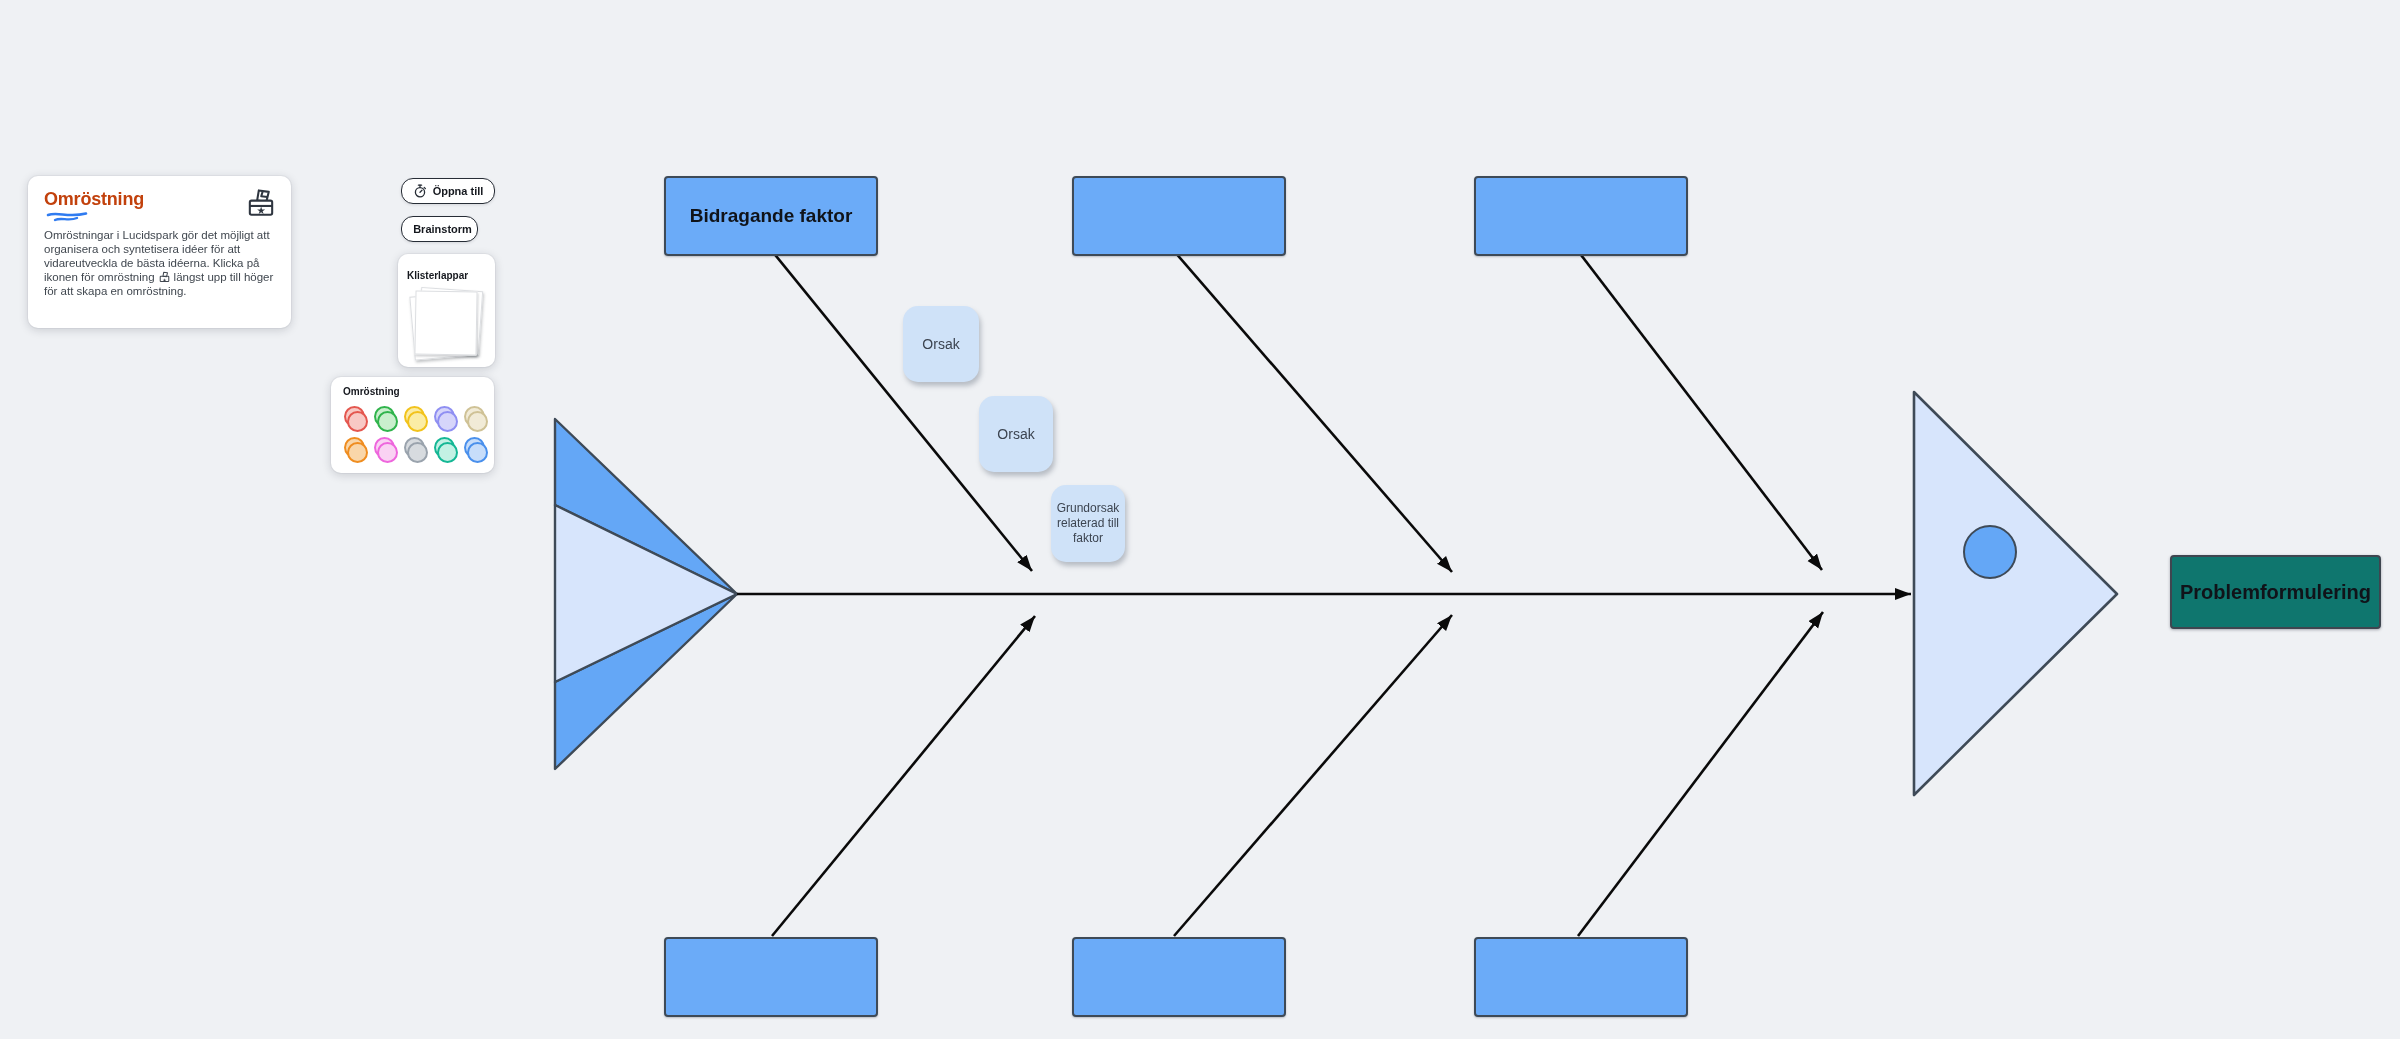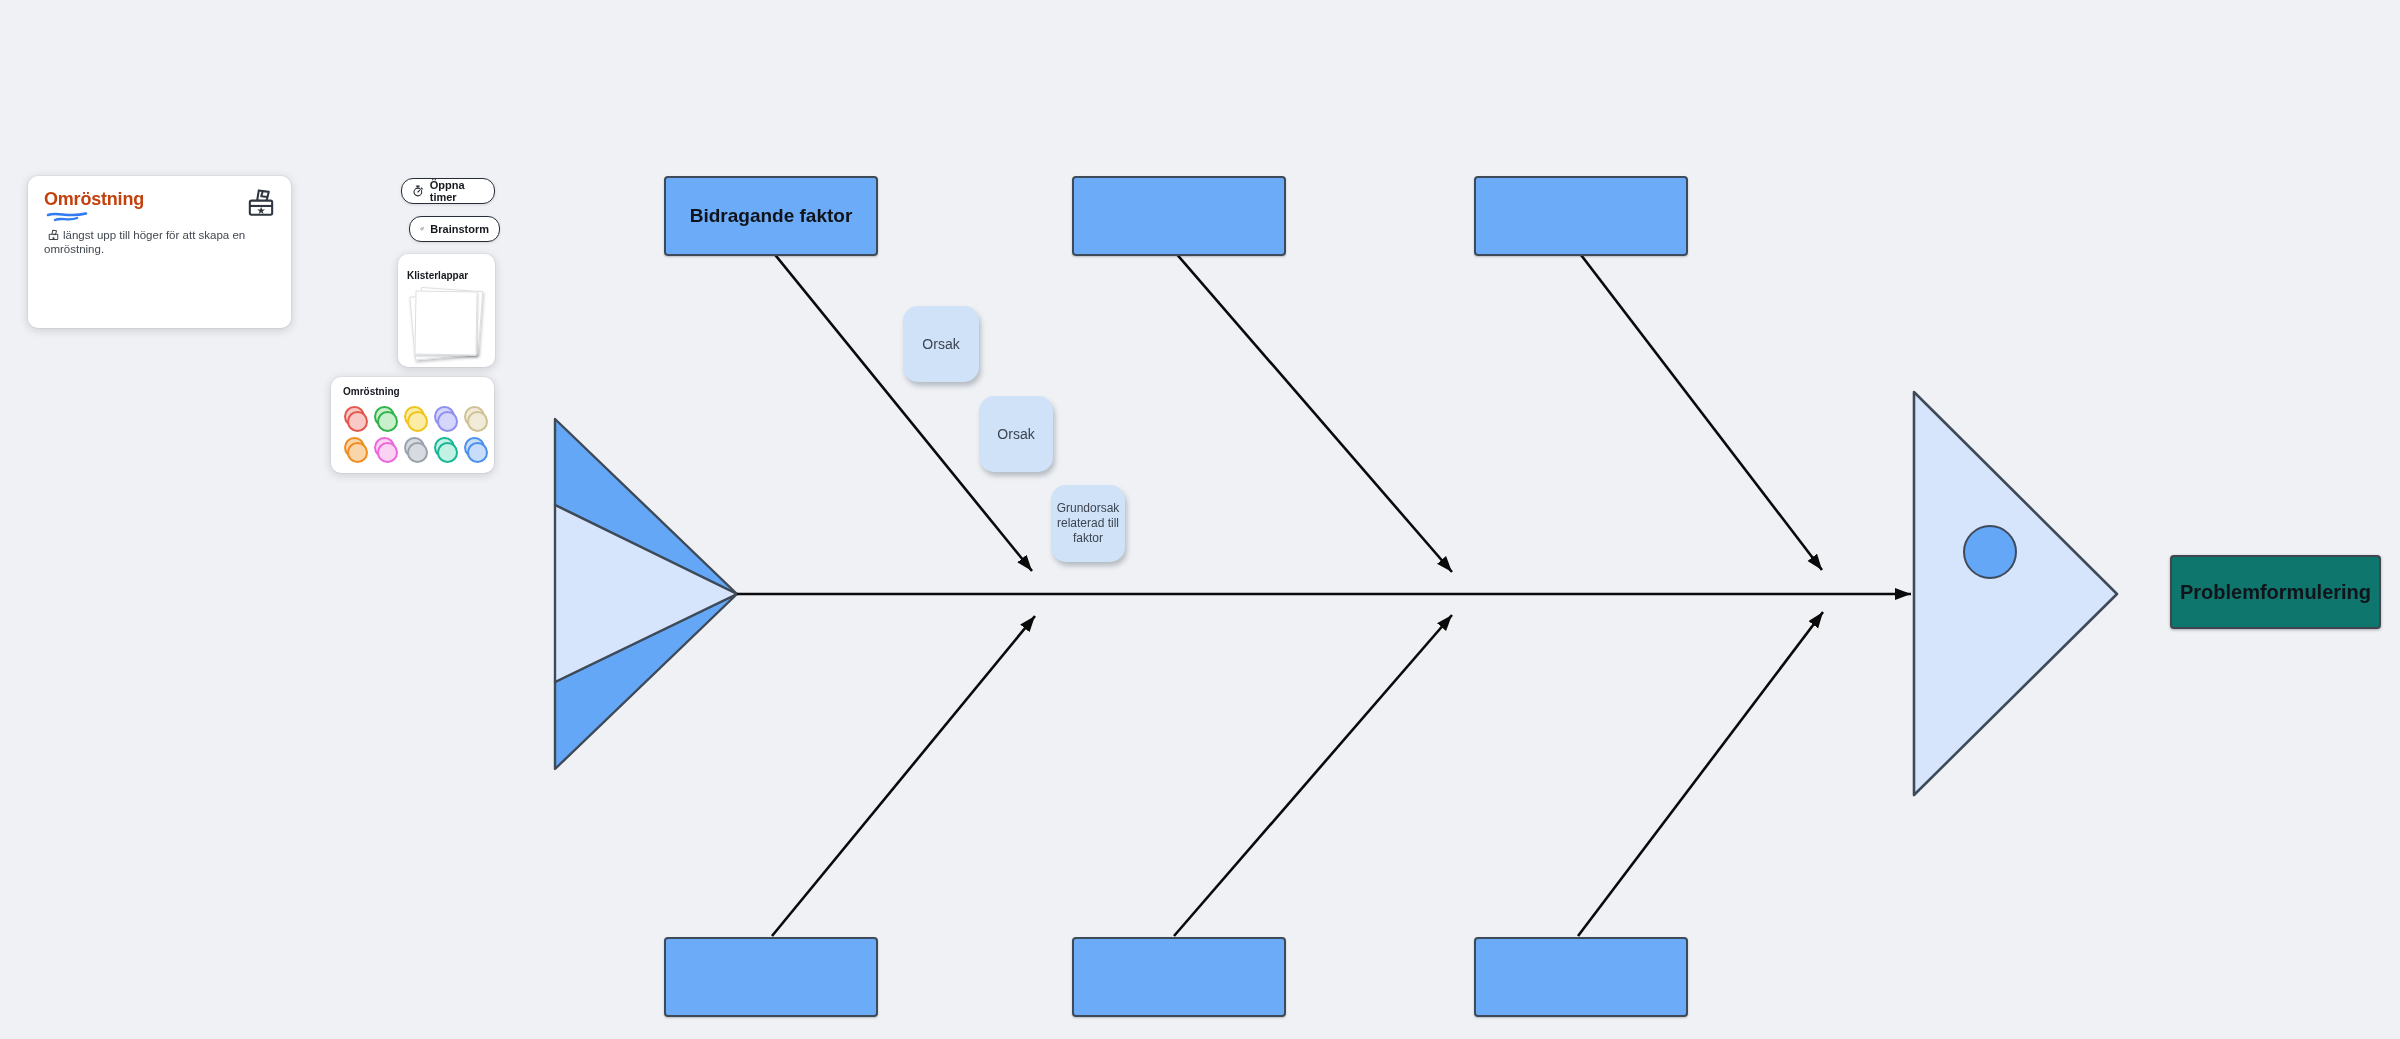--- a/index.html
+++ b/index.html
@@ -27,21 +27,21 @@
 
   .tool-btn {
     height:26px; background:#fff;
     border:1.6px solid #272d36; border-radius:12px;
     display:flex; align-items:center; justify-content:center; gap:6px;
     font-size:11px; font-weight:700; color:#15181e;
     box-shadow:0 1px 3px rgba(30,35,48,.12);
     cursor:pointer; padding:0 10px;
   }
   .btn-timer { left:401px; top:178px; width:94px; }
-  .btn-brainstorm { left:401px; top:216px; width:91px;margin-left:8px; }
+  .btn-brainstorm { left:401px; top:216px; width:77px; }
 
   .sticky-card { left:398px; top:254px; width:97px; height:113px; padding:16px 9px; }
   .sticky-card h2, .vote-card h2 { font-size:10px; font-weight:700; color:#15181e; }
   .paper-stack { position:relative; width:79px; height:84px; margin-top:4px; }
   .sheet {
     position:absolute; width:62px; height:64px; background:#fff;
     border:1px solid #dcdee1; box-shadow:1px 2px 3px rgba(40,45,55,.28);
   }
   .sheet.s1 { left:12px; top:4px; transform:rotate(4deg); }
   .sheet.s2 { left:5px; top:9px; transform:rotate(-5deg); }
@@ -140,40 +140,40 @@
   </svg>
   <svg class="ballot-icon" width="34" height="32" viewBox="0 0 28 26">
     <g stroke="#2f3640" stroke-width="1.7" fill="#fff" stroke-linejoin="round">
       <path d="M12.2 1.8 L20.4 3 L18.4 11.2 L10.8 10.2 Z"></path>
       <path d="M15.5 2.3 L14.2 6.6 L19.4 7.2" fill="none"></path>
       <rect x="4.8" y="10.2" width="18.4" height="11.6" rx="1.4"></rect>
       <line x1="4.8" y1="14.6" x2="23.2" y2="14.6"></line>
     </g>
     <text x="14" y="21.2" text-anchor="middle" font-size="8.5" fill="#2f3640">★</text>
   </svg>
-  <p><svg class="mini-ballot" width="13" height="13" viewBox="0 0 28 26">
+  <p><span>Omröstningar i Lucidspark gör det möjligt att organisera och syntetisera idéer för att vidareutveckla de bästa idéerna. Klicka på ikonen för omröstning</span><svg class="mini-ballot" width="13" height="13" viewBox="0 0 28 26">
         <g stroke="#40474f" stroke-width="2.2" fill="none" stroke-linejoin="round">
           <path d="M12.2 1.8 L20.4 3 L18.4 11.2 L10.8 10.2 Z"></path>
           <rect x="4.8" y="10.2" width="18.4" height="11.6" rx="1.4"></rect>
         </g>
         <text x="14" y="21.8" text-anchor="middle" font-size="11" fill="#40474f">★</text>
       </svg><span>längst upp till höger för att skapa en omröstning.</span></p>
 </div>
 
 <div class="tool-btn btn-timer abs">
   <svg width="14" height="14" viewBox="0 0 14 14">
     <g stroke="#272d36" stroke-width="1.3" fill="none" stroke-linecap="round">
       <circle cx="7" cy="8.2" r="4.6"></circle>
       <line x1="7" y1="1.2" x2="7" y2="3.3"></line>
       <line x1="5.4" y1="1.2" x2="8.6" y2="1.2"></line>
       <line x1="11.2" y1="3.4" x2="12.4" y2="4.6"></line>
       <line x1="7" y1="8.2" x2="9" y2="6.2"></line>
     </g>
   </svg>
-  <span>Öppna timer</span>
+  <span>Öppna till</span>
 </div>
 
 <div class="tool-btn btn-brainstorm abs">
   <svg width="14" height="14" viewBox="0 0 14 14">
     <path d="M6 2 C6.7 4.8, 8 6.1, 10.8 6.8 C8 7.5, 6.7 8.8, 6 11.6 C5.3 8.8, 4 7.5, 1.2 6.8 C4 6.1, 5.3 4.8, 6 2 Z" stroke="#272d36" stroke-width="1.2" fill="none" stroke-linejoin="round"></path>
     <path d="M11.4 1 L11.9 2.5 L13.4 3 L11.9 3.5 L11.4 5 L10.9 3.5 L9.4 3 L10.9 2.5 Z" fill="#272d36"></path>
   </svg>
   <span>Brainstorm</span>
 </div>
 

